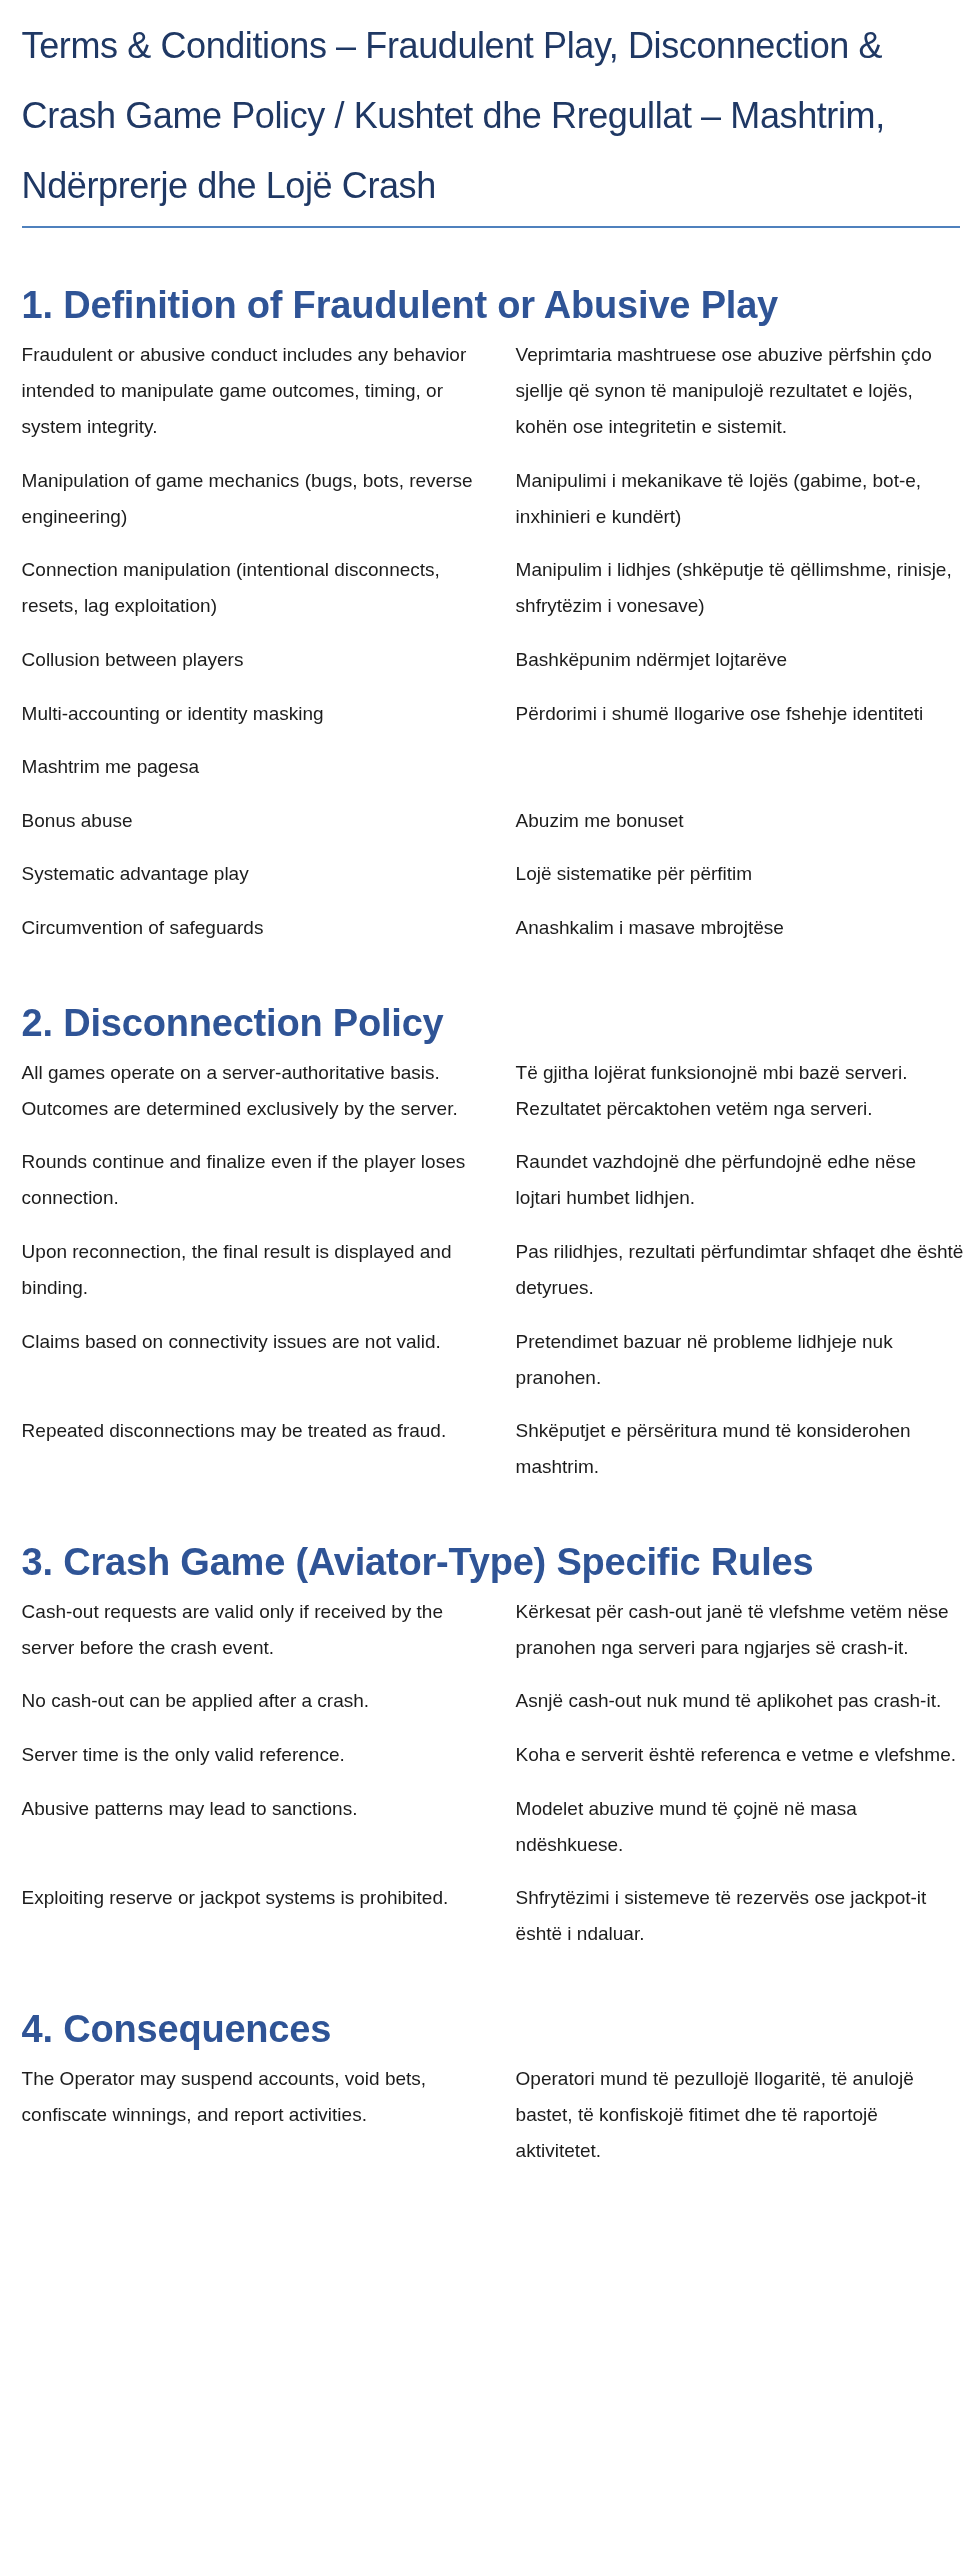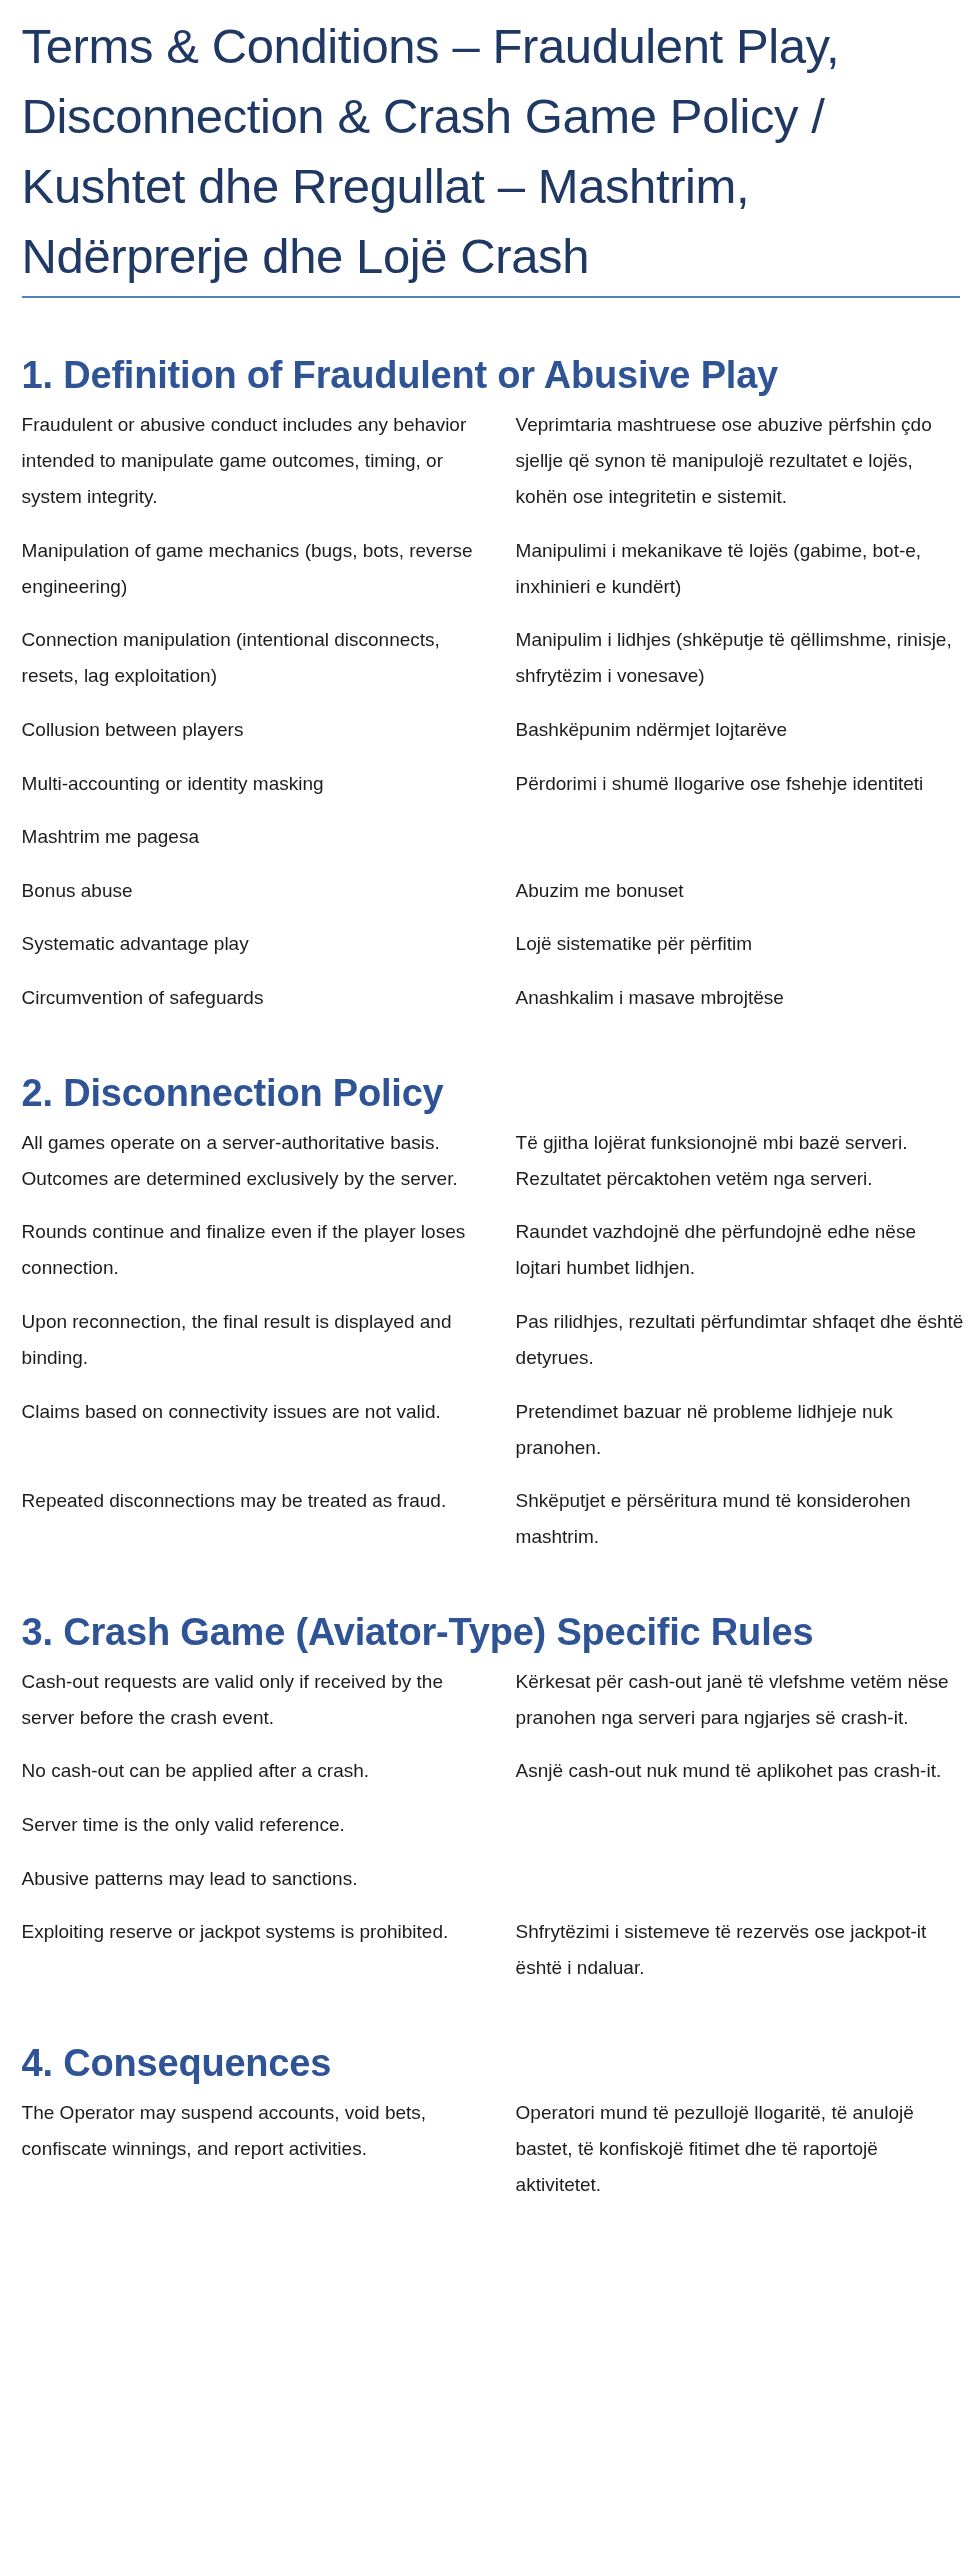--- a/index.html
+++ b/index.html
@@ -9,21 +9,21 @@
     font-family: "Liberation Sans", sans-serif;
     color: #1c1c1c;
   }
   .page {
     width: 979px;
     min-height: 2576px;
     padding: 11.2px 19px 32px 21.6px;
   }
   .doc-title {
     color: #1F3864;
-    font-size: 49px;
+    font-size: 36px;
     line-height: 70px;
     font-weight: 400;
     letter-spacing: -0.4px;
     max-width: 940px;
   }
   .title-rule {
     margin-top: 4.8px;
     height: 2.4px;
     background: #4F81BD;
     width: 938px;
@@ -125,23 +125,25 @@
     <div class="row">
       <p class="cell">Cash-out requests are valid only if received by the server before the crash event.</p>
       <p class="cell">Kërkesat për cash-out janë të vlefshme vetëm nëse pranohen nga serveri para ngjarjes së crash-it.</p>
     </div>
     <div class="row">
       <p class="cell">No cash-out can be applied after a crash.</p>
       <p class="cell">Asnjë cash-out nuk mund të aplikohet pas crash-it.</p>
     </div>
     <div class="row">
       <p class="cell">Server time is the only valid reference.</p>
+      <p class="cell">Koha e serverit është referenca e vetme e vlefshme.</p>
     </div>
     <div class="row">
       <p class="cell">Abusive patterns may lead to sanctions.</p>
+      <p class="cell">Modelet abuzive mund të çojnë në masa ndëshkuese.</p>
     </div>
     <div class="row">
       <p class="cell">Exploiting reserve or jackpot systems is prohibited.</p>
       <p class="cell">Shfrytëzimi i sistemeve të rezervës ose jackpot-it është i ndaluar.</p>
     </div>
   </section>
 
   <section>
     <h2 class="section-heading">4. Consequences</h2>
     <div class="row">

